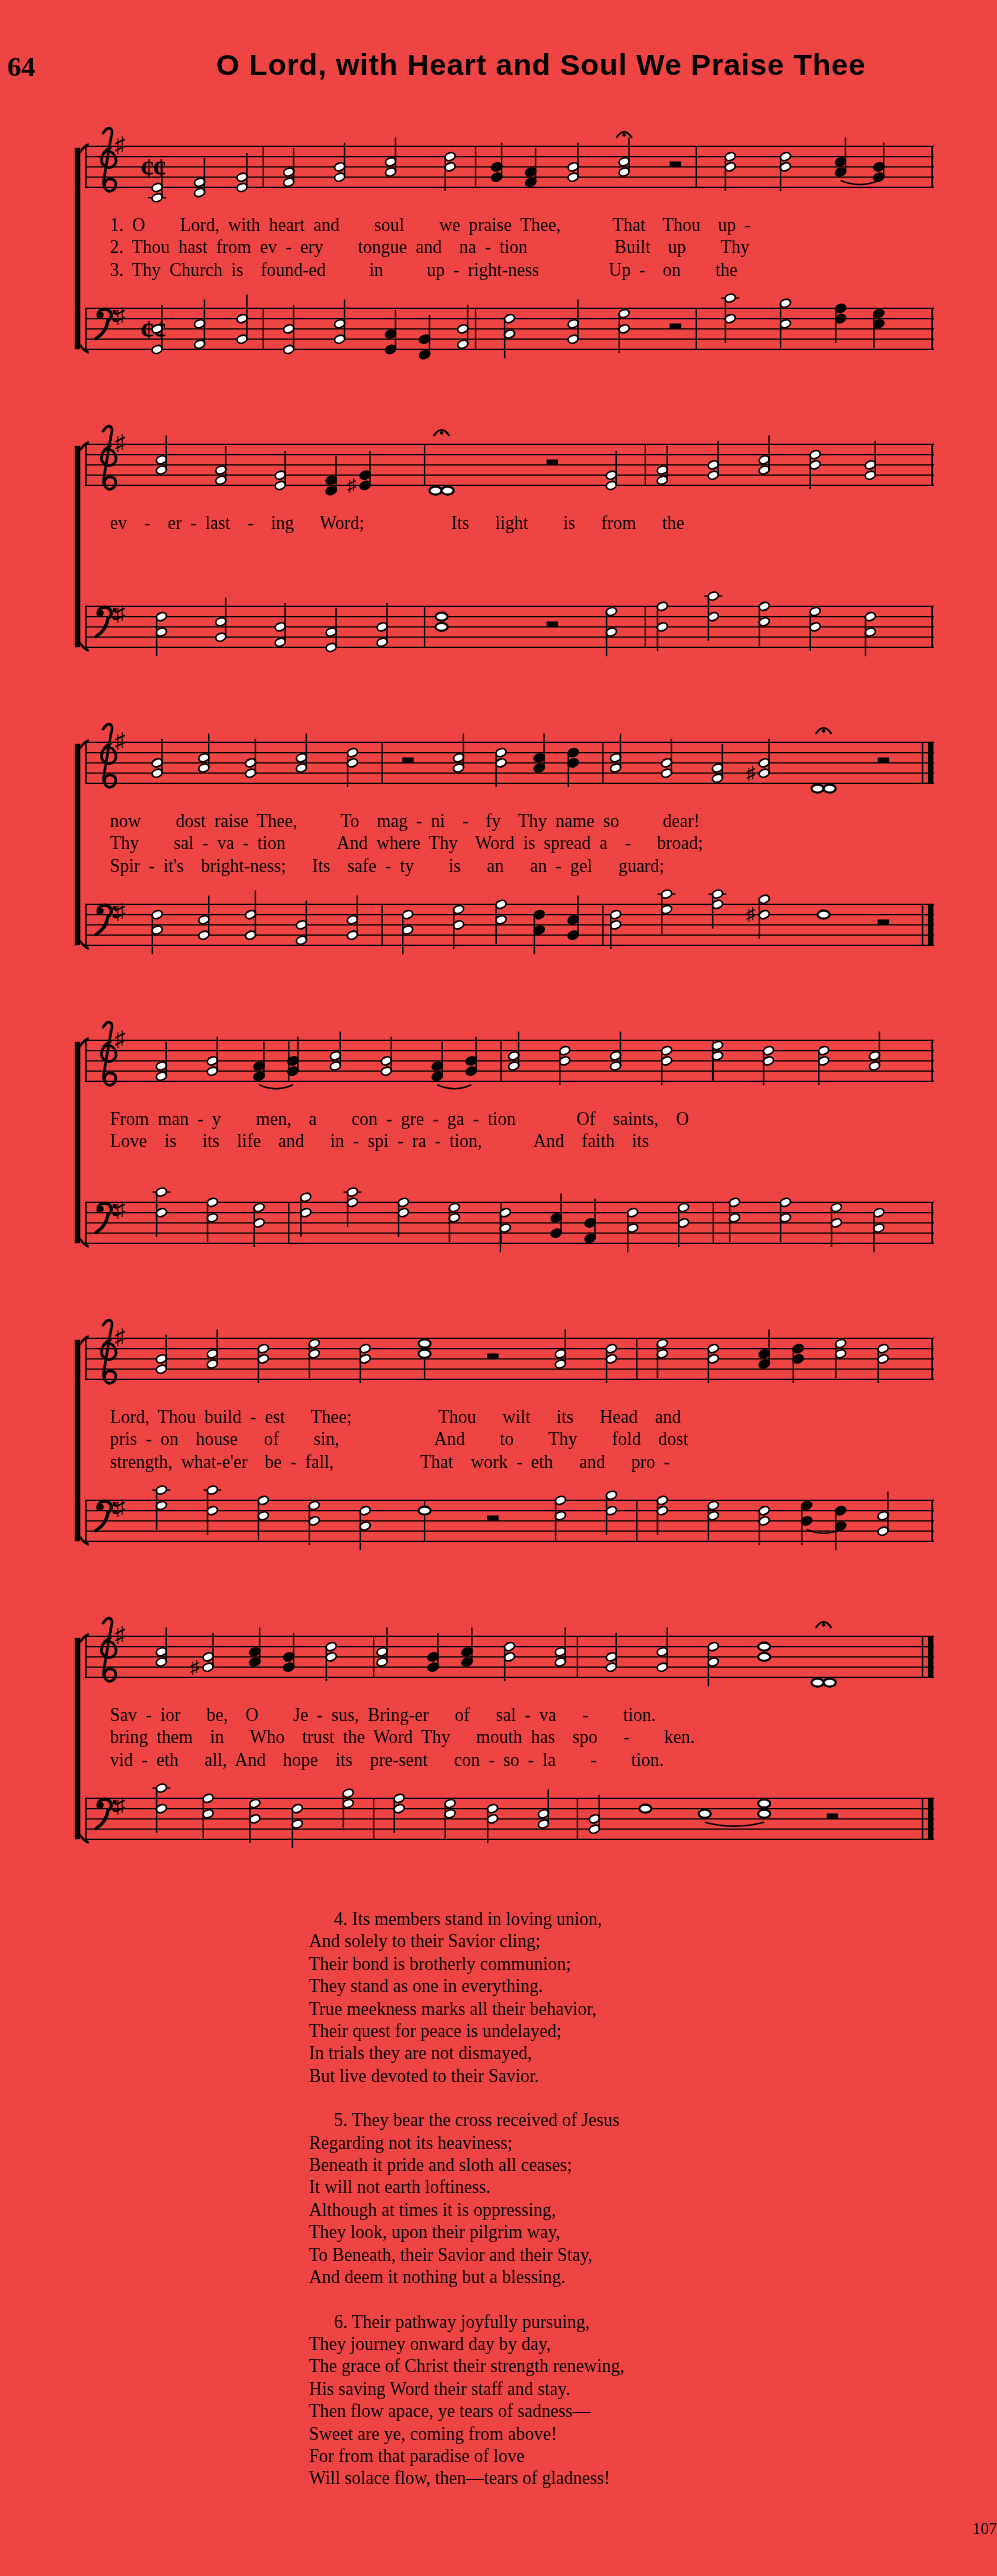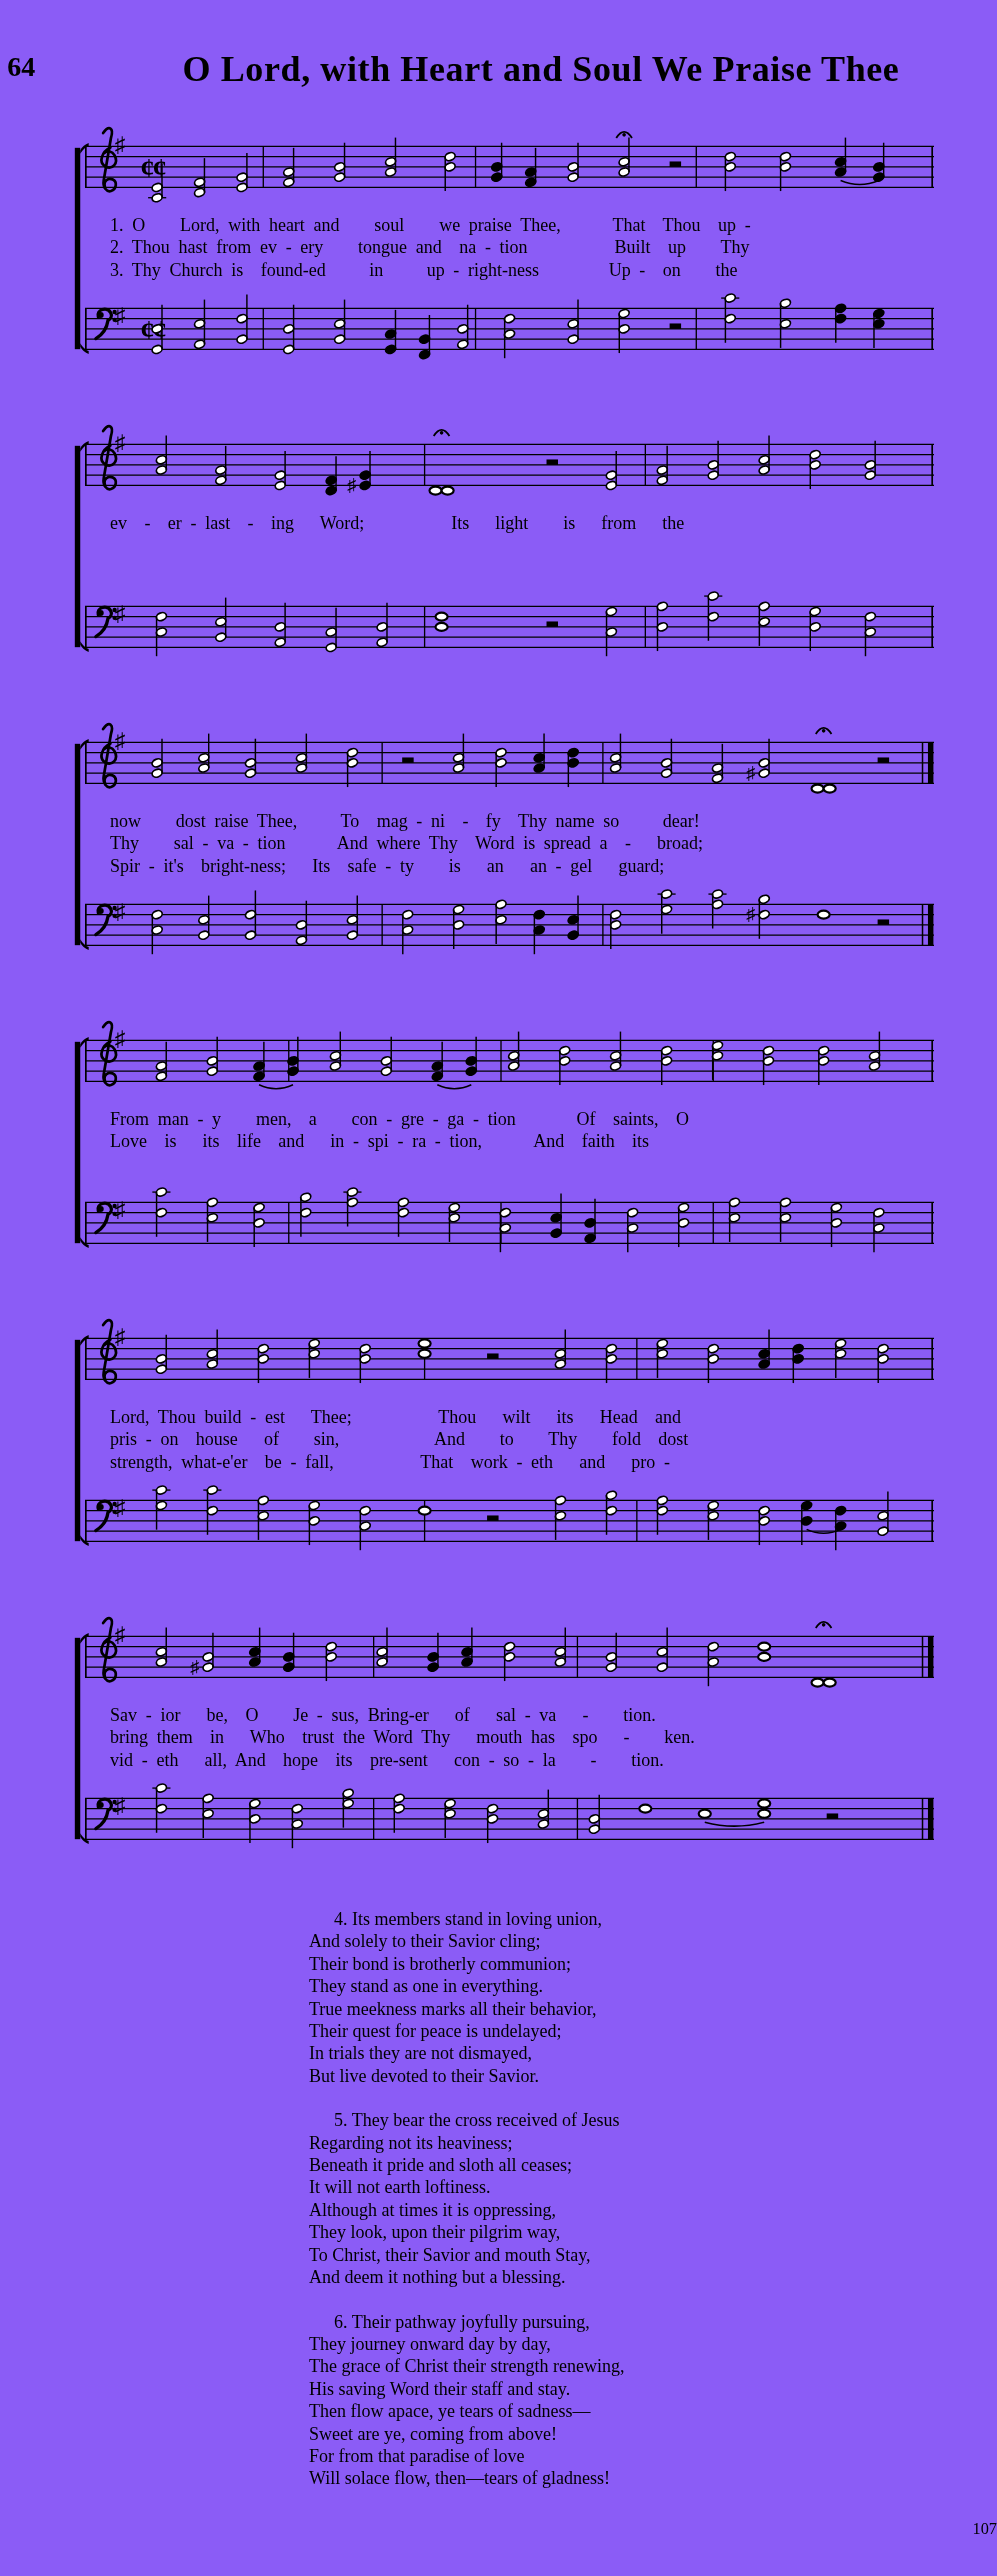--- a/index.html
+++ b/index.html
@@ -1,25 +1,25 @@
 <!DOCTYPE html>
 <html style="font-size:9.7px"><head>
 <meta charset="utf-8">
 <style>
   html,body{margin:0;padding:0;background:#ffffff;}
   body{width:997px;height:2576px;position:relative;color:#000;
        font-family:"Liberation Serif","DejaVu Serif",serif;}
-  .page{position:absolute;left:0;top:0;width:997px;height:2576px;background:#8b5cf6;}
+  .page{position:absolute;left:0;top:0;width:997px;height:2576px;background:#ef4444;}
   .content{position:absolute;left:85px;top:0;width:849px;}
 
   
   .hymn-number{position:absolute;left:7.3px;top:51px;font-size:28px;font-weight:bold;}
   .hymn-title{position:absolute;left:85px;right:0;top:48px;text-align:center;
-              font-family:Liberation Serif, serif;font-weight:bold;
-              font-size:36px;letter-spacing:0.6px;}
+              font-family:Liberation Sans, sans-serif;font-weight:bold;
+              font-size:30px;letter-spacing:0.6px;}
 
   
   .systems{position:absolute;left:0;top:122px;width:849px;}
   .system{position:relative;width:849px;height:254px;margin-bottom:44px;}
   .system:last-child{margin-bottom:0;}
   .staff-svg{position:absolute;left:0;width:849px;height:91px;}
   .treble{top:0;}
   .bass{top:162px;}
   .bracket{position:absolute;left:-12px;top:20.5px;width:15.7px;height:211px;}
   .lyrics{position:absolute;left:25px;top:92px;width:810px;}
@@ -1234,21 +1234,21 @@
           <div class="verse-line">In trials they are not dismayed,</div>
           <div class="verse-line">But live devoted to their Savior.</div>
         </div>
         <div class="verse">
           <div class="verse-line first">5. They bear the cross received of Jesus</div>
           <div class="verse-line">Regarding not its heaviness;</div>
           <div class="verse-line">Beneath it pride and sloth all ceases;</div>
           <div class="verse-line">It will not earth loftiness.</div>
           <div class="verse-line">Although at times it is oppressing,</div>
           <div class="verse-line">They look, upon their pilgrim way,</div>
-          <div class="verse-line">To Christ, their Savior and mouth Stay,</div>
+          <div class="verse-line">To Beneath, their Savior and their Stay,</div>
           <div class="verse-line">And deem it nothing but a blessing.</div>
         </div>
         <div class="verse">
           <div class="verse-line first">6. Their pathway joyfully pursuing,</div>
           <div class="verse-line">They journey onward day by day,</div>
           <div class="verse-line">The grace of Christ their strength renewing,</div>
           <div class="verse-line">His saving Word their staff and stay.</div>
           <div class="verse-line">Then flow apace, ye tears of sadness—</div>
           <div class="verse-line">Sweet are ye, coming from above!</div>
           <div class="verse-line">For from that paradise of love</div>

